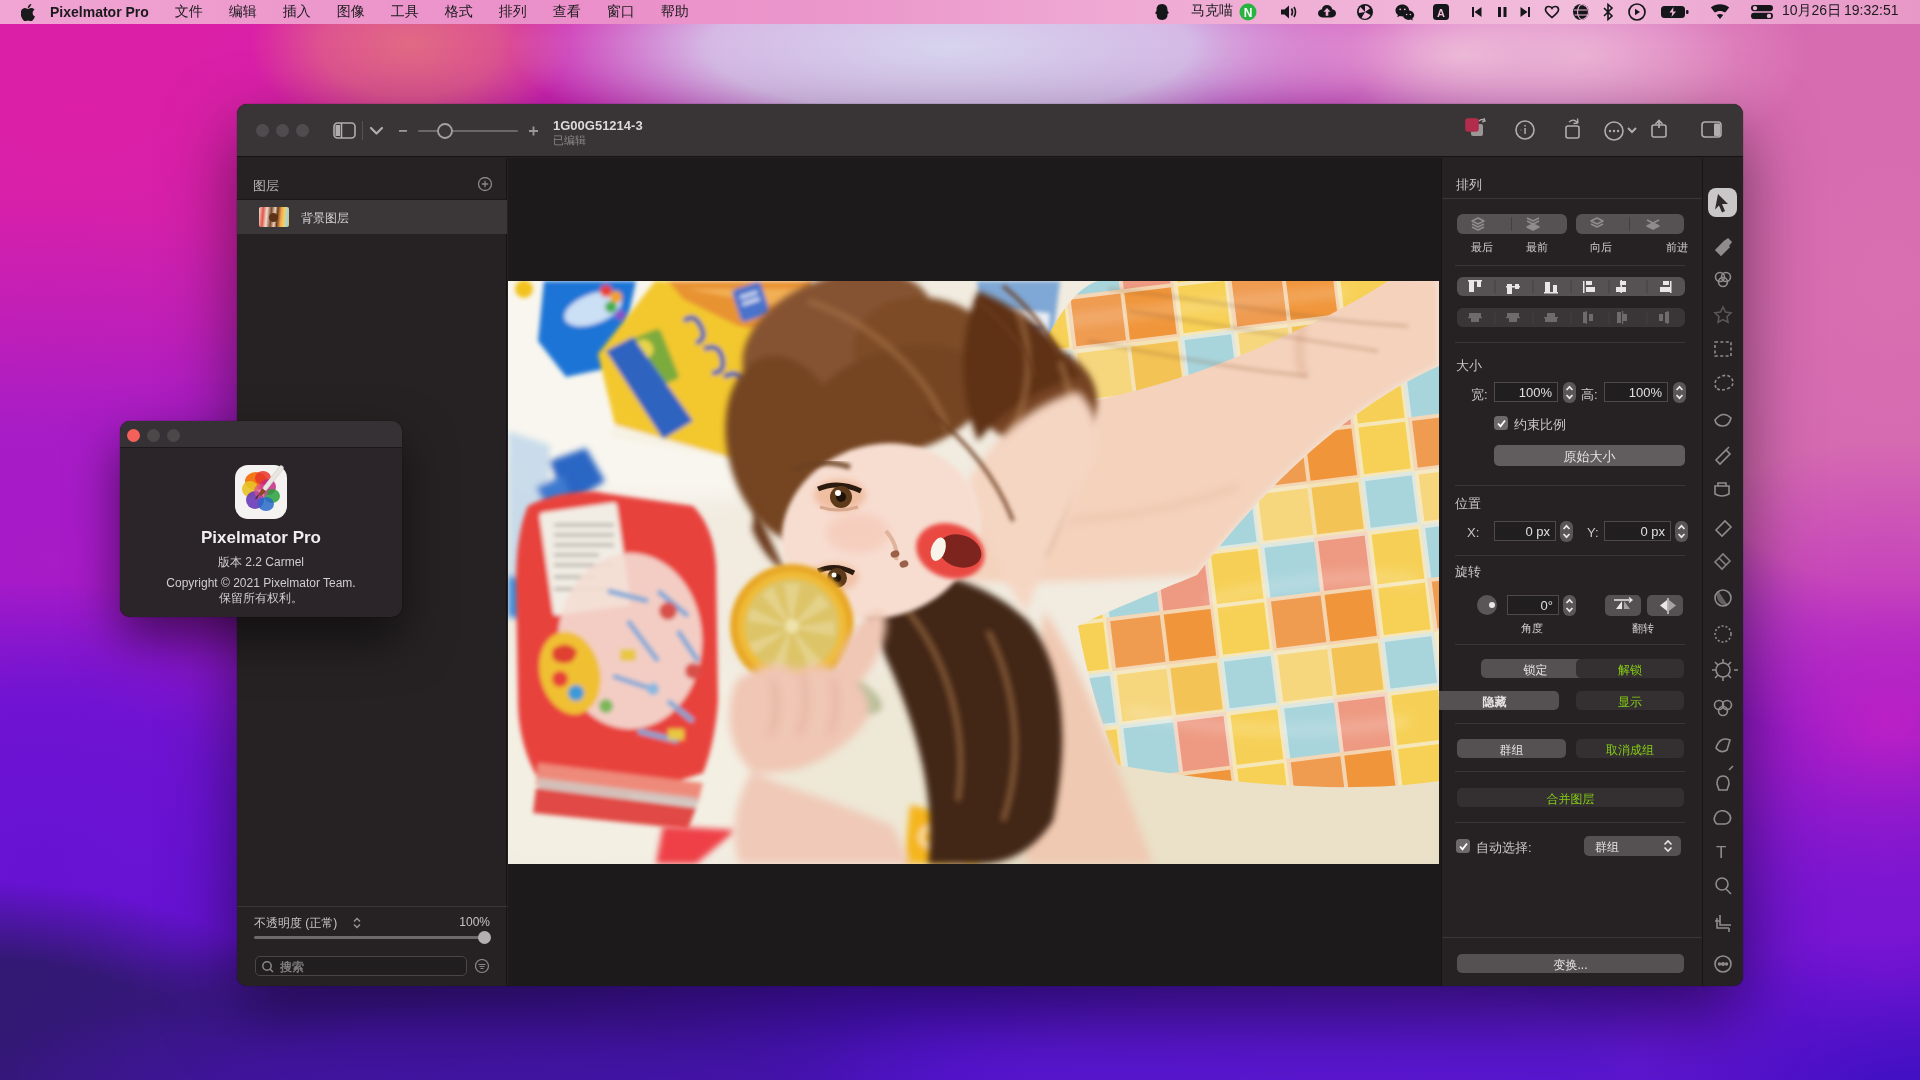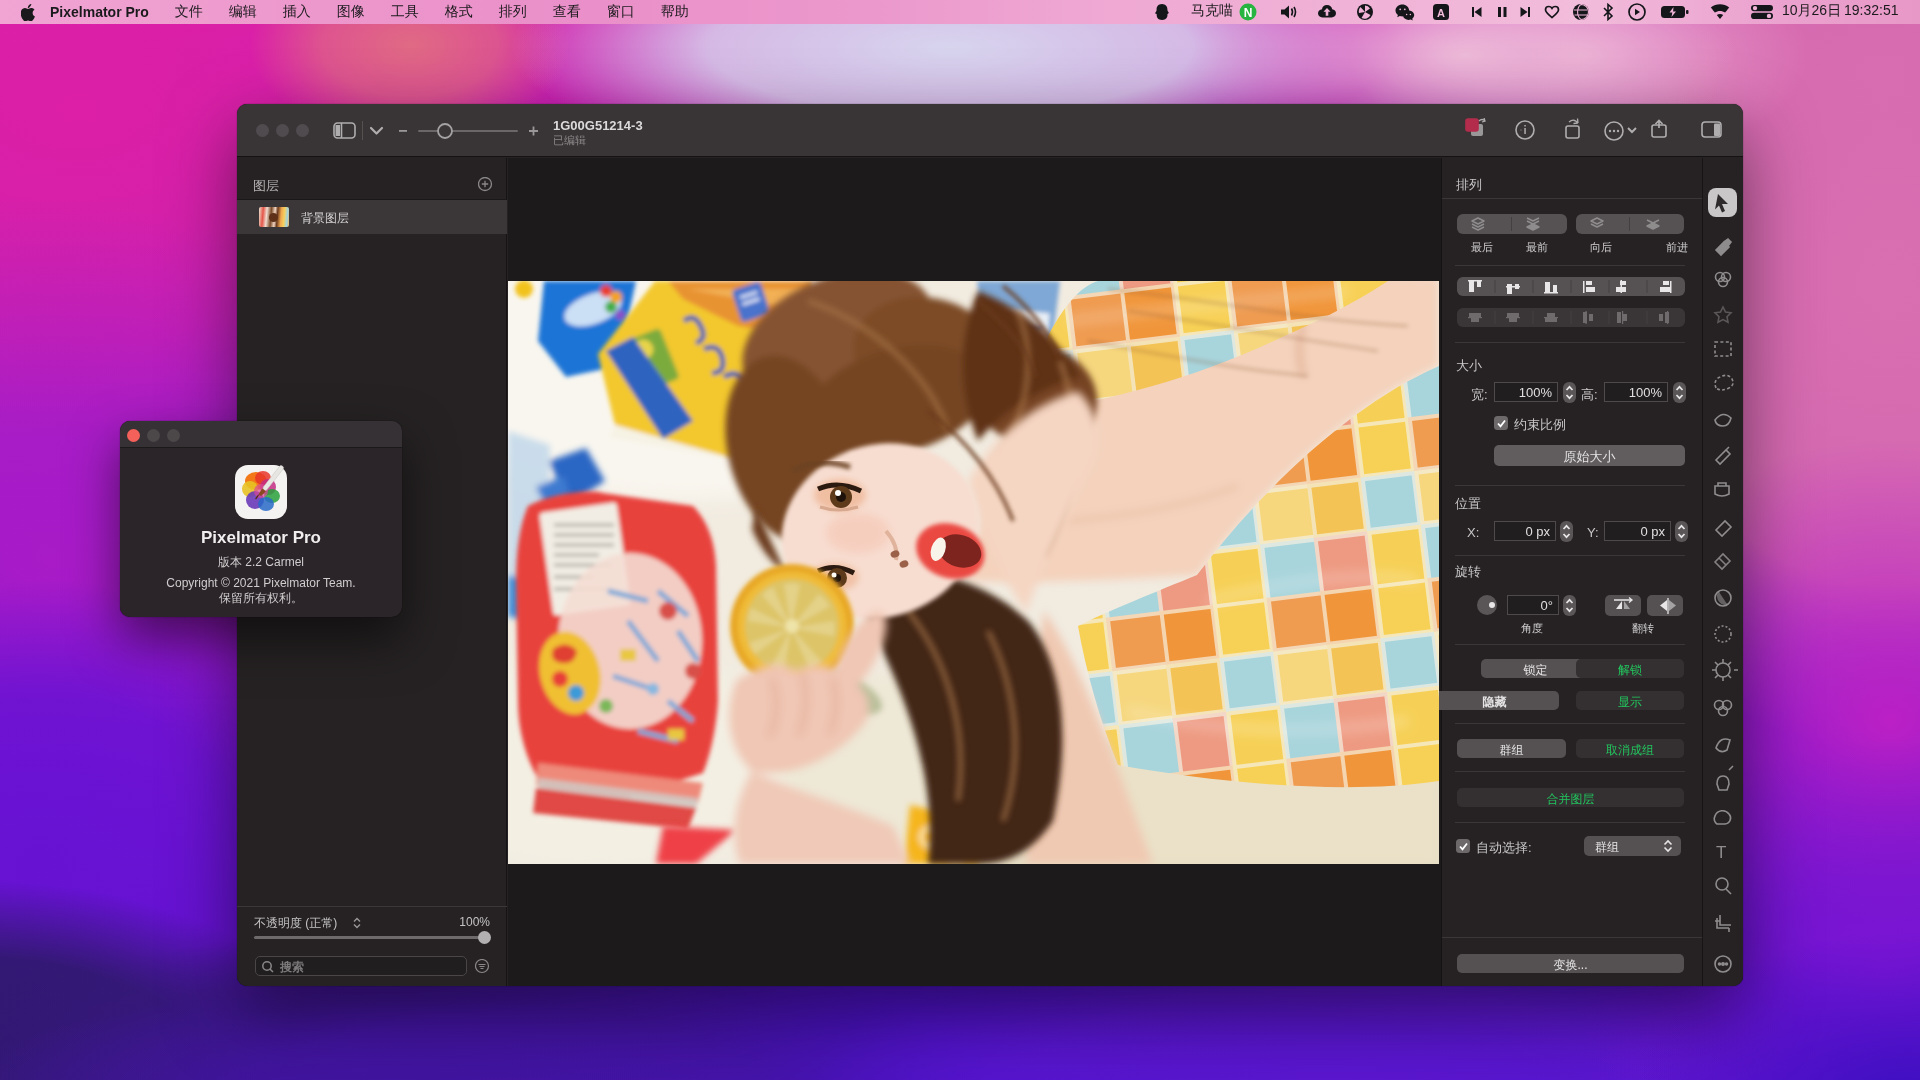--- a/index.html
+++ b/index.html
@@ -24,21 +24,21 @@
     background:#2b2429; box-shadow:0 22px 50px rgba(0,0,0,.55), 0 0 1px rgba(0,0,0,.9); }
   #abouttb { position:absolute; left:0; top:0; width:100%; height:27px; background:#363134; border-bottom:1px solid #1c191b;}
   .abtl { position:absolute; top:429px; width:13px; height:13px; border-radius:50%; }
   .seg { position:absolute; background:#565254; border-radius:6px; }
   .panlabel { position:absolute; font-size:13px; color:#c9c7c8; }
   .minilabel { position:absolute; font-size:11px; color:#cfcdce; }
   .sepR { position:absolute; left:1455px; width:230px; height:1px; background:#3b3738; }
   .field { position:absolute; height:20px; background:#211e1f; border:1px solid #4e4a4b; color:#e0dedf; font-size:13px; text-align:right; padding:2px 5px 0 0; }
   .stepper { position:absolute; width:13px; height:21px; background:#5a5657; border-radius:6px; }
   .btn { position:absolute; height:19px; border-radius:5px; background:#555152; color:#e6e4e5; font-size:12px; text-align:center; padding-top:3px; }
-  .btn.dis { background:#343031; color:#22c55e;font-family:Liberation Mono, monospace; }
+  .btn.dis { background:#343031; color:#84cc16;font-family:Liberation Mono, monospace; }
 </style>
 </head>
 <body>
 <svg id="desk" viewBox="0 0 1920 1080" preserveAspectRatio="none">
   <defs>
     <linearGradient id="wg" x1="0" y1="0" x2="0.22" y2="1">
       <stop offset="0" stop-color="#dc20a7"></stop>
       <stop offset="0.28" stop-color="#b524bd"></stop>
       <stop offset="0.52" stop-color="#9317cd"></stop>
       <stop offset="0.75" stop-color="#6f13d4"></stop>

